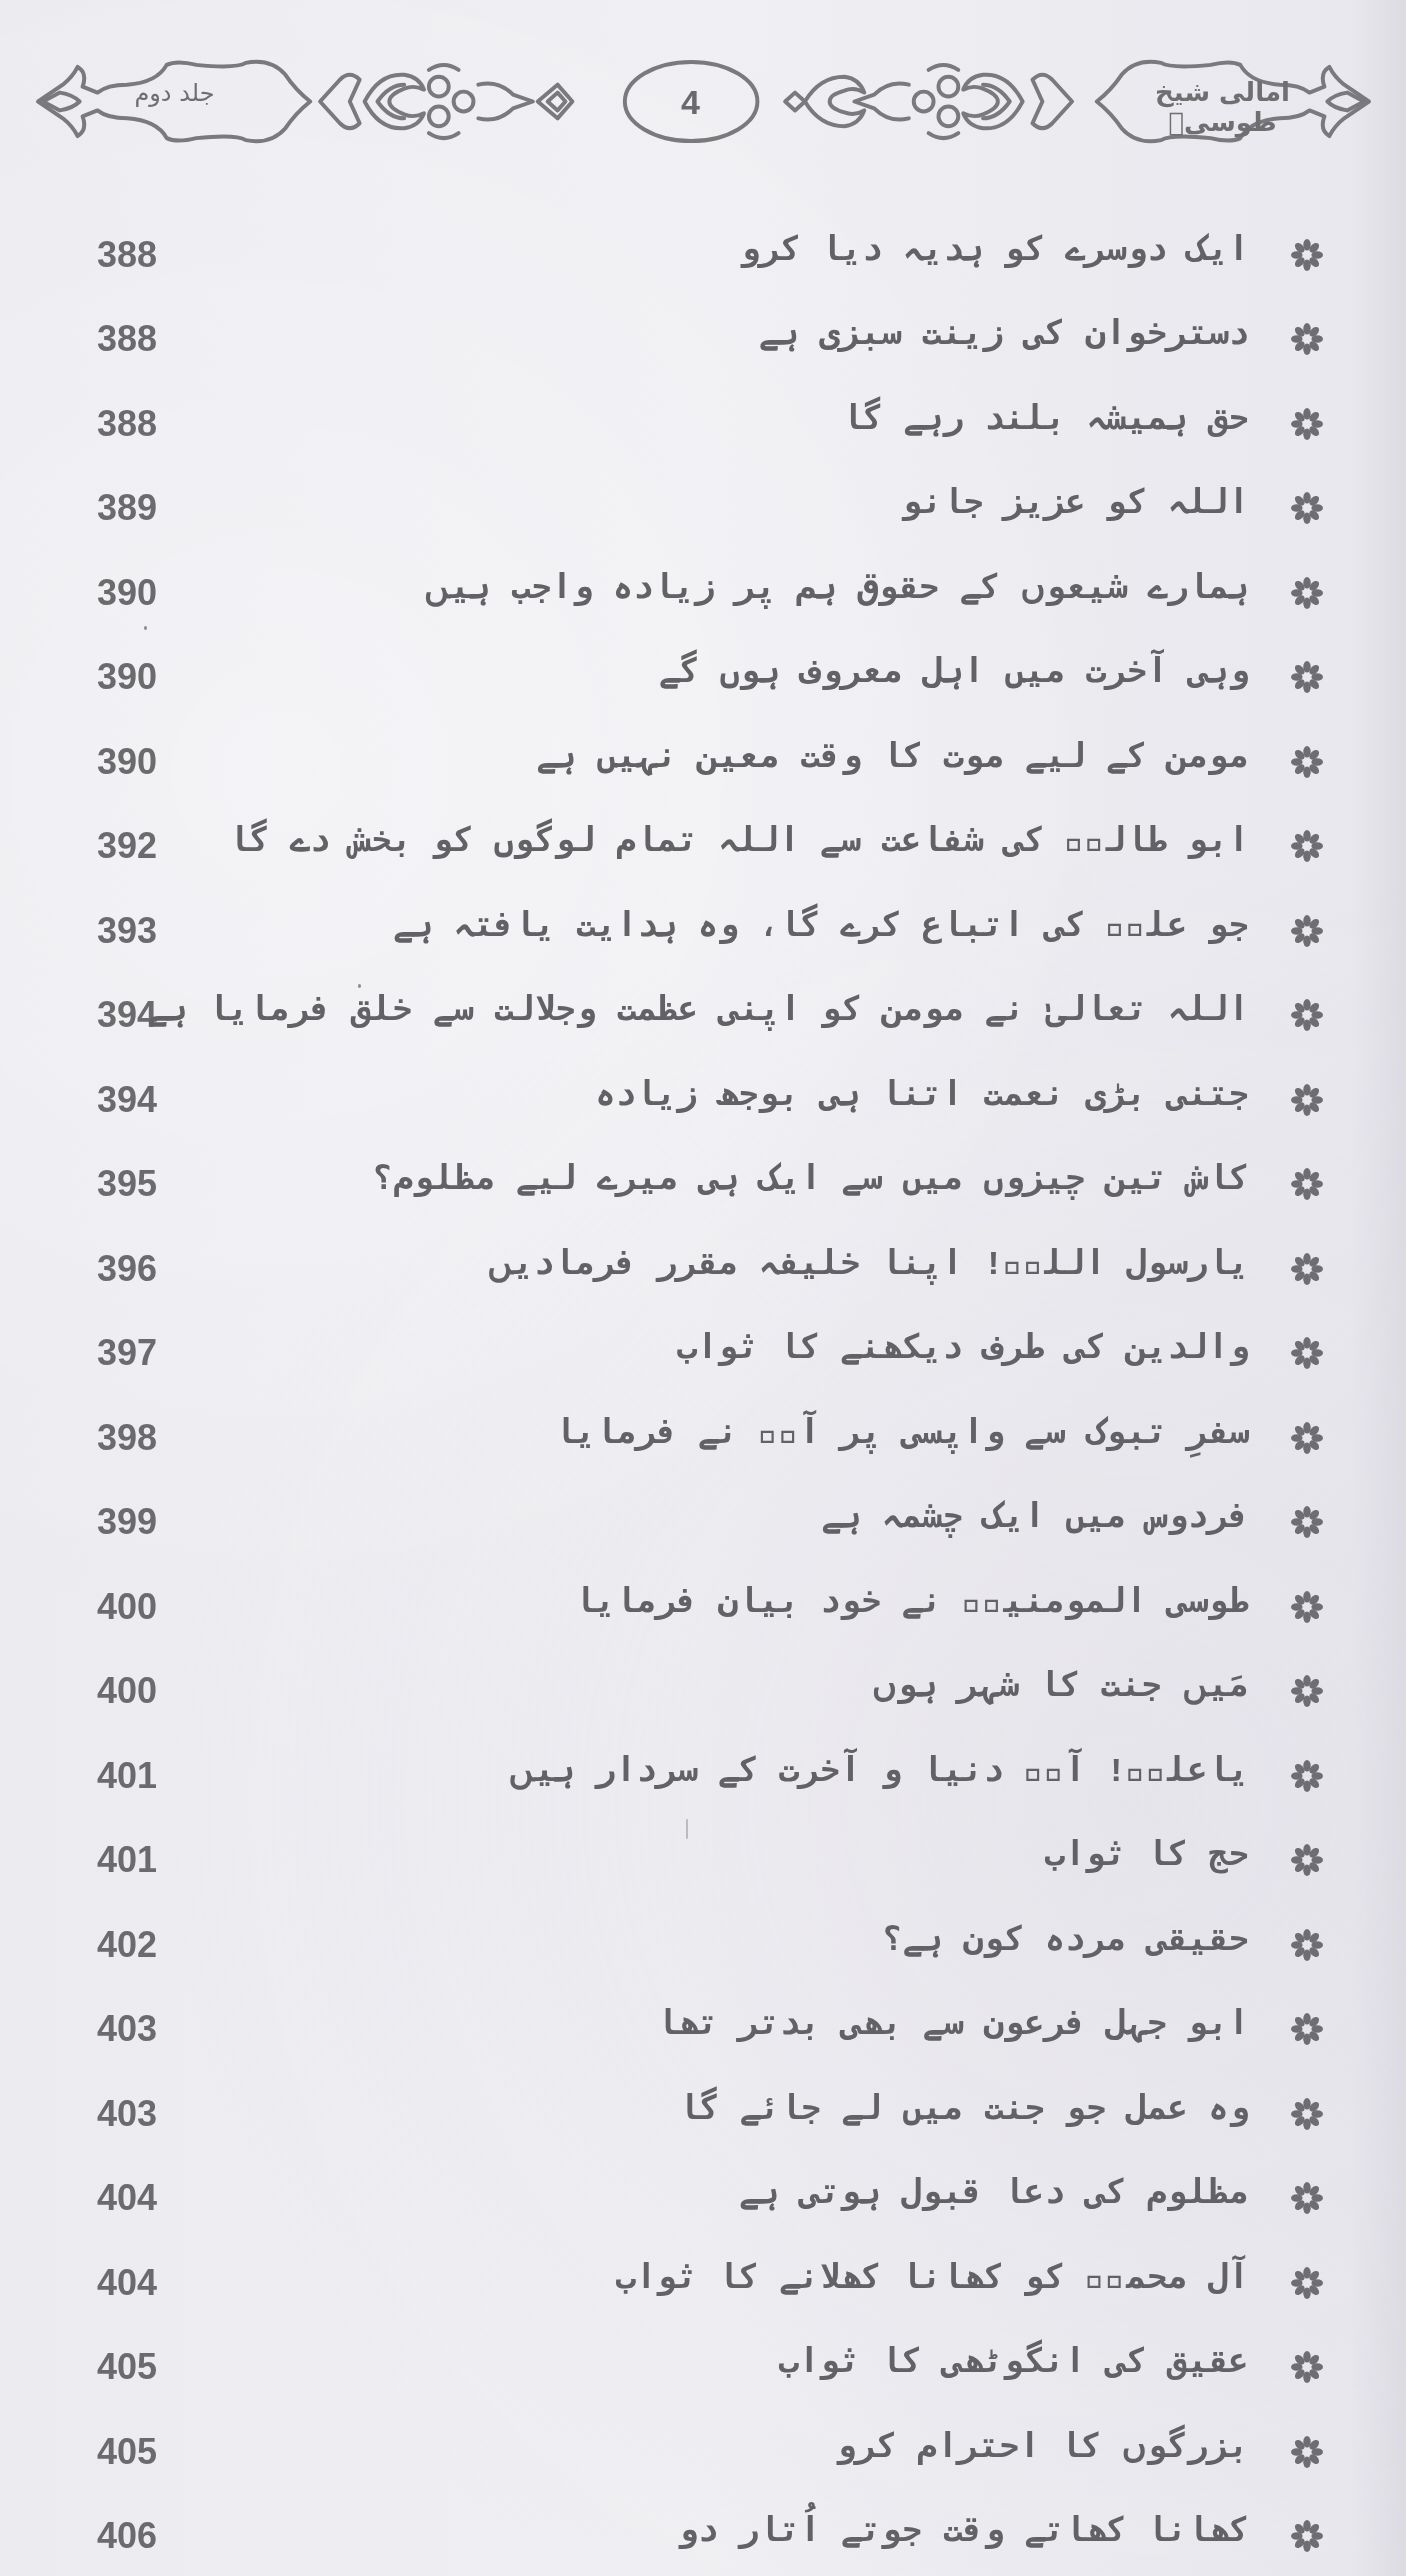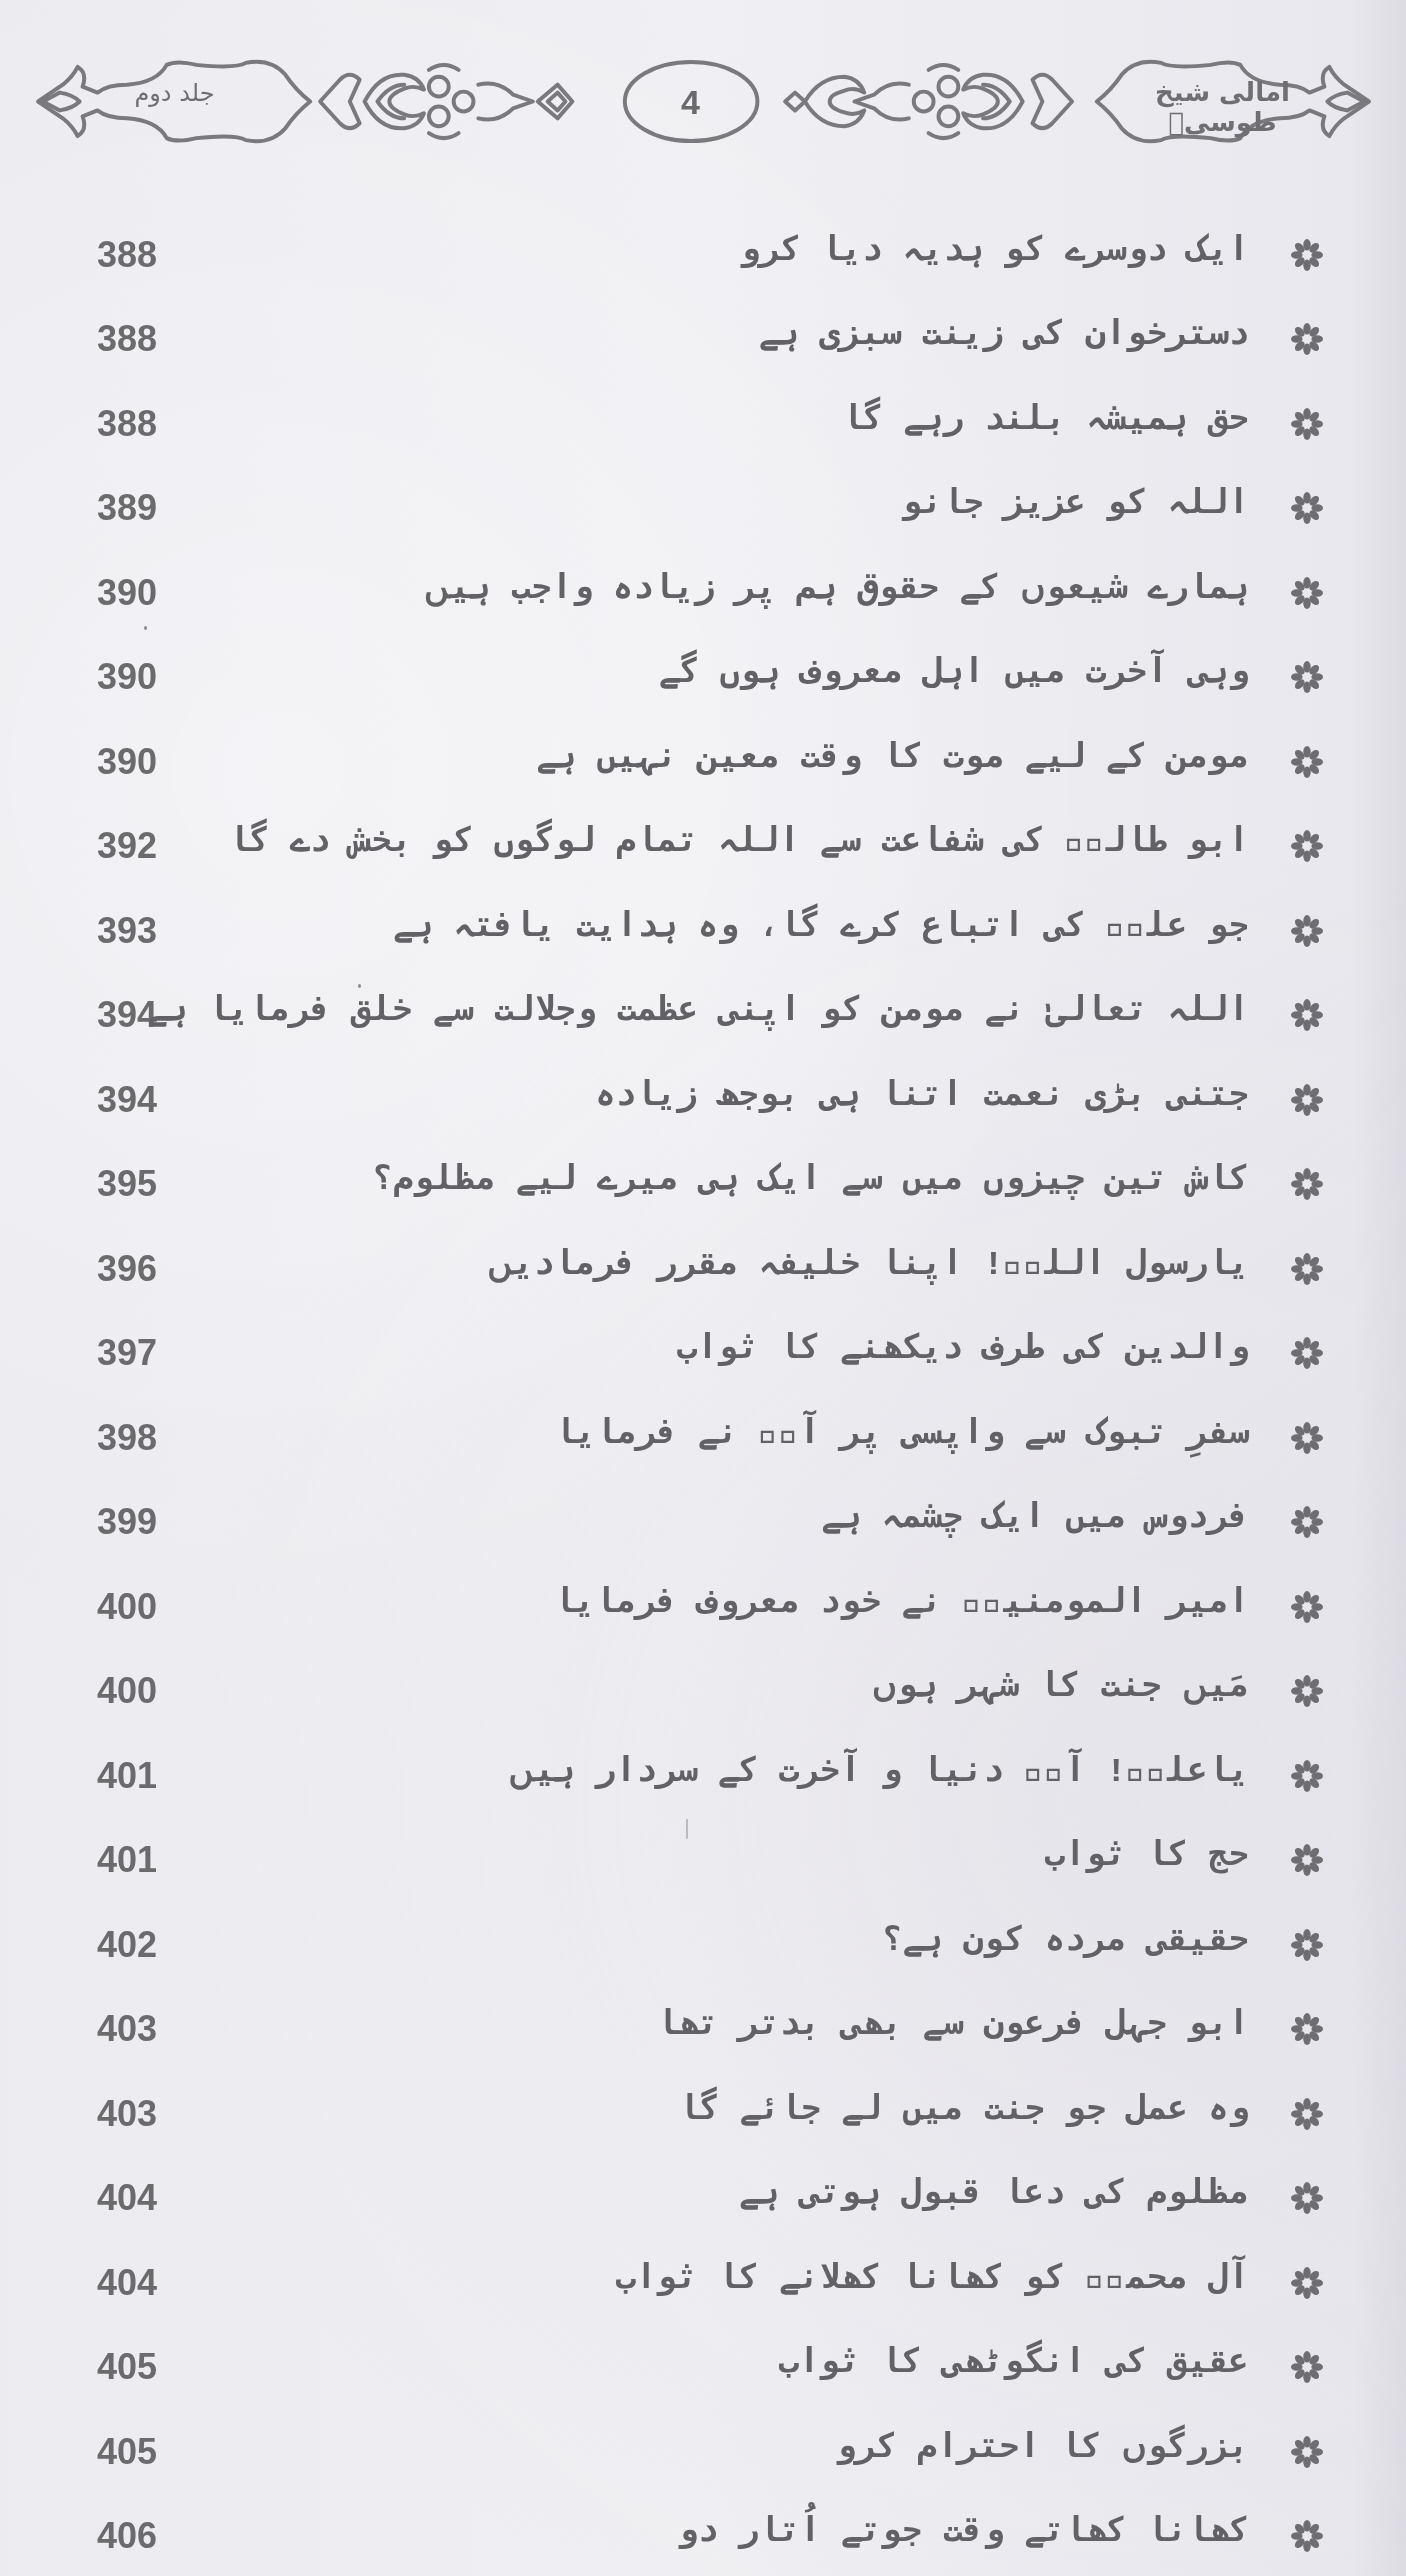--- a/index.html
+++ b/index.html
@@ -431,21 +431,21 @@
             <ellipse cx="0" cy="-6" rx="2.2" ry="3.4" transform="rotate(180)"></ellipse>
             <ellipse cx="0" cy="-6" rx="2.2" ry="3.4" transform="rotate(225)"></ellipse>
             <ellipse cx="0" cy="-6" rx="2.2" ry="3.4" transform="rotate(270)"></ellipse>
             <ellipse cx="0" cy="-6" rx="2.2" ry="3.4" transform="rotate(315)"></ellipse>
           </g>
         </svg>
     </div>
 
     <div class="toc-row" style="top:1576px">
       <span class="toc-page">400</span>
-      <span class="toc-title">امیر المومنینؑ نے خود معروف فرمایا</span>
+      <span class="toc-title">طوسی المومنینؑ نے خود بیان فرمایا</span>
       <svg class="toc-bullet" viewBox="-10 -10 20 20">
           <g fill="#6e6e72">
             <ellipse cx="0" cy="-6" rx="2.2" ry="3.4"></ellipse>
             <ellipse cx="0" cy="-6" rx="2.2" ry="3.4" transform="rotate(45)"></ellipse>
             <ellipse cx="0" cy="-6" rx="2.2" ry="3.4" transform="rotate(90)"></ellipse>
             <ellipse cx="0" cy="-6" rx="2.2" ry="3.4" transform="rotate(135)"></ellipse>
             <ellipse cx="0" cy="-6" rx="2.2" ry="3.4" transform="rotate(180)"></ellipse>
             <ellipse cx="0" cy="-6" rx="2.2" ry="3.4" transform="rotate(225)"></ellipse>
             <ellipse cx="0" cy="-6" rx="2.2" ry="3.4" transform="rotate(270)"></ellipse>
             <ellipse cx="0" cy="-6" rx="2.2" ry="3.4" transform="rotate(315)"></ellipse>

